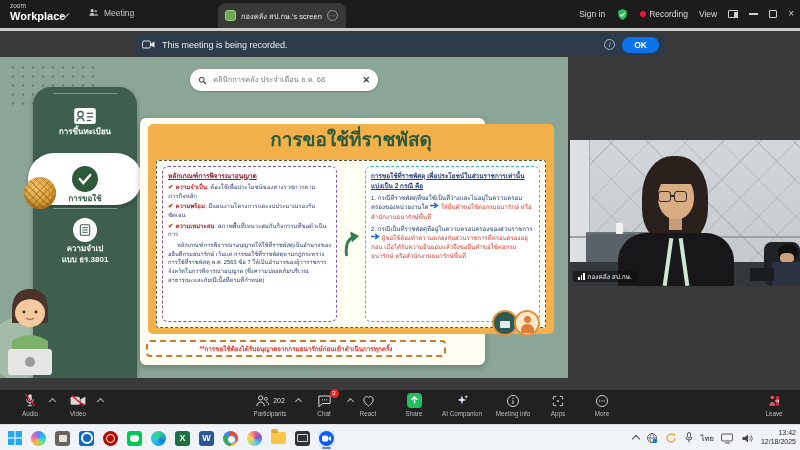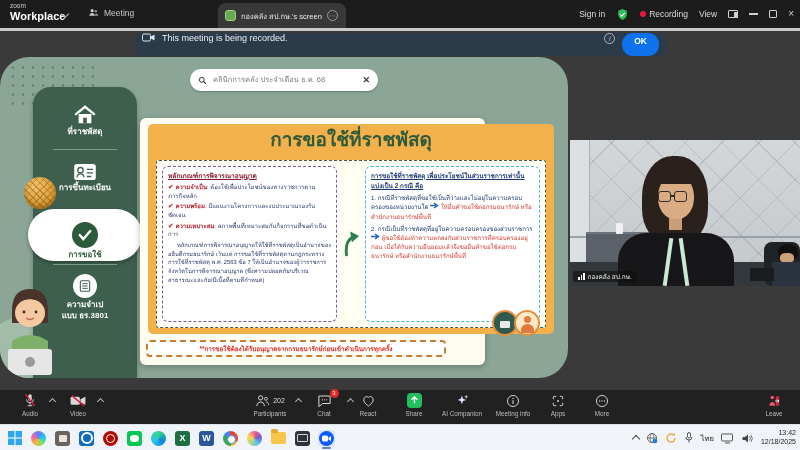--- a/index.html
+++ b/index.html
@@ -22,27 +22,27 @@
   .tb-right .txt { font-size:8.5px; color:#ddd; }
   .rec-dot { width:6px; height:6px; border-radius:50%; background:#e8173d; display:inline-block; margin-right:3px; }
   .win-min { width:9px; height:2px; background:#cfcfcf; }
   .win-max { width:8px; height:8px; border:1.2px solid #cfcfcf; border-radius:1px; }
   .win-close { font-size:10px; color:#cfcfcf; line-height:1; }
   .view-ic { width:10px; height:8px; border:1px solid #cfcfcf; border-radius:1px; position:relative; }
   .view-ic::after { content:""; position:absolute; right:-1px; top:1px; width:4px; height:6px; background:#cfcfcf; }
   .lightstrip { position:absolute; left:0; top:28px; width:800px; height:3px; background:#c9c9c9; }
 
   
-  .notif { position:absolute; left:135px; top:33px; width:531px; height:23px; background:#2c3b49; border-radius:5px; display:flex; padding:0 7px; gap:7px; }
+  .notif { position:absolute; left:135px; top:33px; width:531px; height:23px; background:#2c3b49; border-radius:5px; display:flex; align-items:center; padding:0 7px; gap:7px; }
   .notif .msg { font-size:9px; color:#e9eef3; flex:1; }
   .okbtn { background:#0E72ED; color:#fff; font-size:8.5px; font-weight:bold; padding:3px 12px; border-radius:11px; }
   .info-ic { width:11px; height:11px; border:1px solid #aeb9c4; border-radius:50%; color:#aeb9c4; font-size:7.5px; line-height:10px; text-align:center; font-style:italic; }
 
   
-  .pres { position:absolute; left:0; top:57px; width:568px; height:321px; background:#8ba696; overflow:hidden;border-radius:29px; }
+  .pres { position:absolute; left:0; top:57px; width:568px; height:321px; background:#8ba696; overflow:hidden; }
   .p-dots { position:absolute; left:8px; top:6px; width:86px; height:44px;
             background-image:radial-gradient(#5d8371 1px, transparent 1.6px); background-size:10px 9px; }
   .p-blob { position:absolute; left:-16px; top:252px; width:150px; height:80px; background:#a3bca9; border-radius:50%; }
   .p-search { position:absolute; left:190px; top:12px; width:188px; height:22px; background:#fff; border-radius:12px; display:flex; align-items:center; padding:0 8px; gap:6px; box-shadow:0 1px 2px rgba(0,0,0,.25); }
   .p-search .q { font-size:7.5px; color:#7c7c7c; flex:1; line-height:1.4; white-space:nowrap; overflow:hidden; }
   .p-search .x { font-size:9px; color:#3a3a3a; font-weight:bold; }
   .p-org { position:absolute; left:390px; top:0; width:178px; height:57px; background:#3e5f4e; display:flex; align-items:center; padding:0 12px; gap:9px; }
   .logo { width:36px; height:36px; border-radius:50%; background:#f6efcf; border:2px solid #e6ddb4; position:relative; flex:none; }
   .logo::after { content:""; position:absolute; left:5px; top:5px; width:22px; height:22px; border-radius:50%; background:radial-gradient(circle at 50% 45%, #f2d45c 0 35%, #7fa05a 36% 100%); }
   .orgname { line-height:1.35; font-size:10px; font-weight:bold; color:#fff; flex:1; }
@@ -226,28 +226,20 @@
       <svg width="9" height="9" viewBox="0 0 24 24">
           <circle cx="10" cy="10" r="6.5" fill="none" stroke="#222" stroke-width="2.5"></circle>
           <line x1="15" y1="15" x2="21" y2="21" stroke="#222" stroke-width="3"></line>
         </svg>
       <span class="q">คลินิกการคลัง ประจำเดือน ธ.ค. 68</span>
       <span class="x">✕</span>
     </div>
 
 
     <nav class="p-side">
-      <div class="s-item">
-        <svg width="22" height="20" viewBox="0 0 24 22">
-            <path d="M2 10L12 2l10 8" fill="none" stroke="#fff" stroke-width="2.6" stroke-linecap="round"></path>
-            <path d="M5 10v10h14V10" fill="#fff"></path>
-            <rect x="10" y="14" width="4" height="6" fill="#3e5f4e"></rect>
-          </svg>
-        <span class="slbl">ที่ราชพัสดุ</span>
-      </div>
       <div class="s-sep"></div>
       <div class="s-item">
         <svg width="24" height="18" viewBox="0 0 26 20">
             <rect x="1" y="1" width="24" height="18" rx="3" fill="#fff"></rect>
             <circle cx="8" cy="8" r="3" fill="none" stroke="#3e5f4e" stroke-width="1.4"></circle>
             <path d="M4 16c.5-2.5 2-4 4-4s3.5 1.5 4 4" fill="none" stroke="#3e5f4e" stroke-width="1.4"></path>
             <line x1="15" y1="7" x2="22" y2="7" stroke="#3e5f4e" stroke-width="1.4"></line>
             <line x1="15" y1="11" x2="22" y2="11" stroke="#3e5f4e" stroke-width="1.4"></line>
             <line x1="15" y1="15" x2="20" y2="15" stroke="#3e5f4e" stroke-width="1.4"></line>
           </svg>

